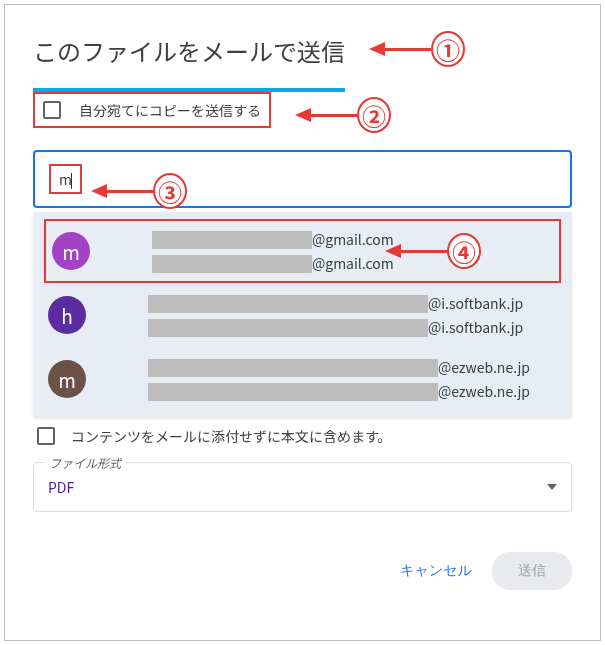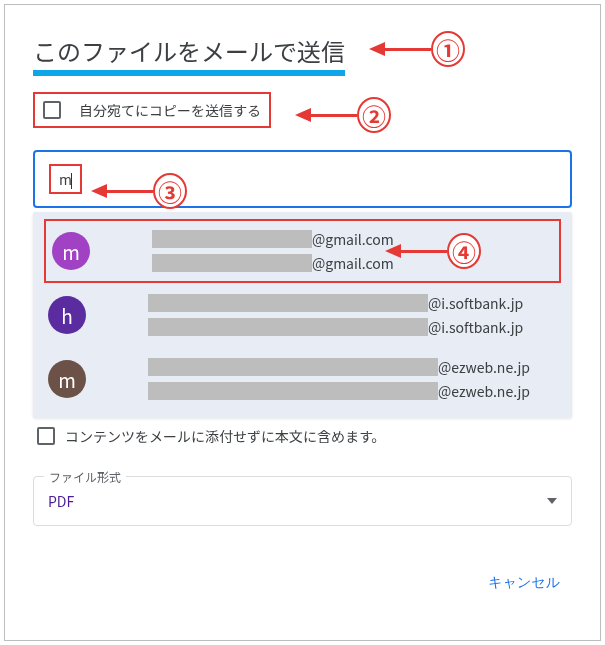--- a/index.html
+++ b/index.html
@@ -17,22 +17,22 @@
     padding: 28px 28px 20px 28px;
     position: relative;
   }
   .title {
     font-size: 24px;
     color: #3c4043;
     font-weight: 400;
     margin-bottom: 24px;
   }
   .title-underline {
-    border-bottom: 6px solid #0ea5e9;
-    padding-bottom: 2px;
+    border-bottom: 4px solid #0ea5e9;
+    padding-bottom: 20px;
   }
   .checkbox-row {
     display: flex;
     align-items: center;
     gap: 10px;
     margin-bottom: 22px;
   }
   .checkbox {
     width: 18px;
     height: 18px;
@@ -103,50 +103,51 @@
     display: inline-block;
   }
   .suggestion-text {
     flex: 1;
     display: flex;
     flex-direction: column;
     gap: 4px;
   }
   .suggestion-line {
     display: flex;
-    align-items: center;
+    align-items: flex-end;
     font-size: 14px;
     color: #3c4043;
     padding-left: 48px;
   }
   .checkbox-row2 {
     display: flex;
     align-items: center;
-    gap: 10px;
-    margin-bottom: 30px;
+    gap: 16px;
+    margin-bottom: 16px;
     padding-left: 4px;
   }
   .file-format {
     position: relative;
     border: 1px solid #dadce0;
     border-radius: 4px;
     padding: 14px 14px;
     display: flex;
     justify-content: space-between;
     align-items: center;
     margin-bottom: 40px;
   }
   .file-format-label {
     position: absolute;
     top: -9px;
     left: 10px;
     background: #fff;
     padding: 0 5px;
     font-size: 12px;
     color: #5f6368;
+    font-style: italic;
   }
   .file-format-value {
     font-size: 14px;
     color: #4c1d95;
   }
   .caret {
     width: 0; height: 0;
     border-left: 5px solid transparent;
     border-right: 5px solid transparent;
     border-top: 6px solid #5f6368;
@@ -299,20 +300,21 @@
   </div>
 
   <div class="file-format">
     <span class="file-format-label">ファイル形式</span>
     <span class="file-format-value">PDF</span>
     <span class="caret"></span>
   </div>
 
   <div class="actions">
     <button class="btn-cancel">キャンセル</button>
+    <button class="btn-send">送信</button>
   </div>
 
   <div class="callout c1">
     <span class="arrow-head"></span>
     <span class="arrow-line"></span>
     <span class="callout-num">①</span>
   </div>
   <div class="callout c2">
     <span class="arrow-head"></span>
     <span class="arrow-line"></span>

